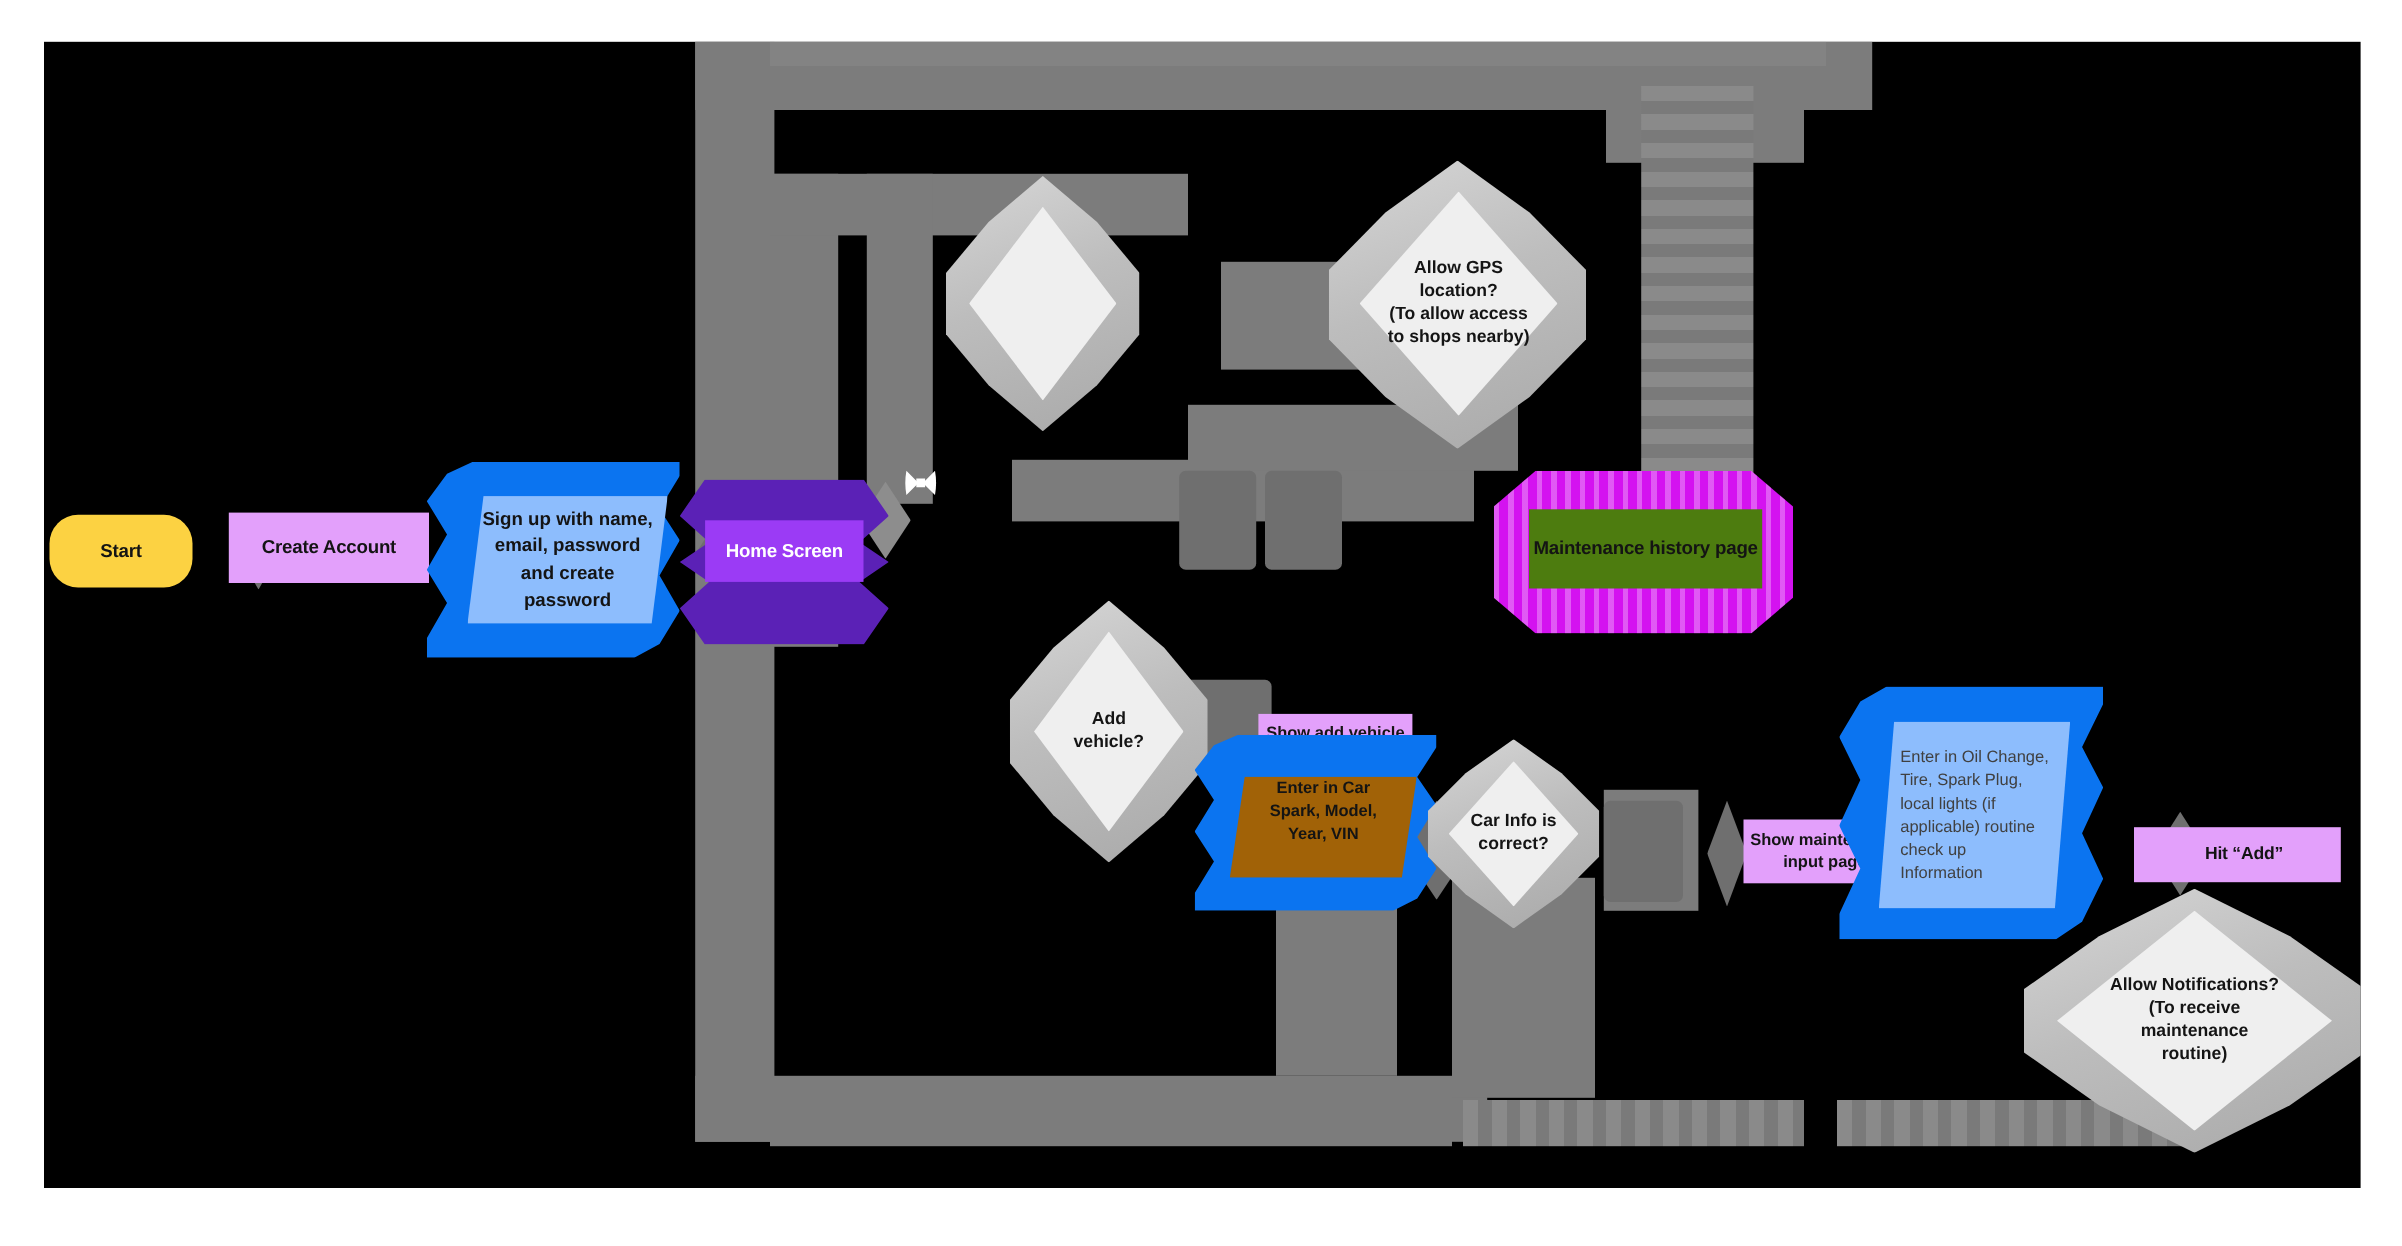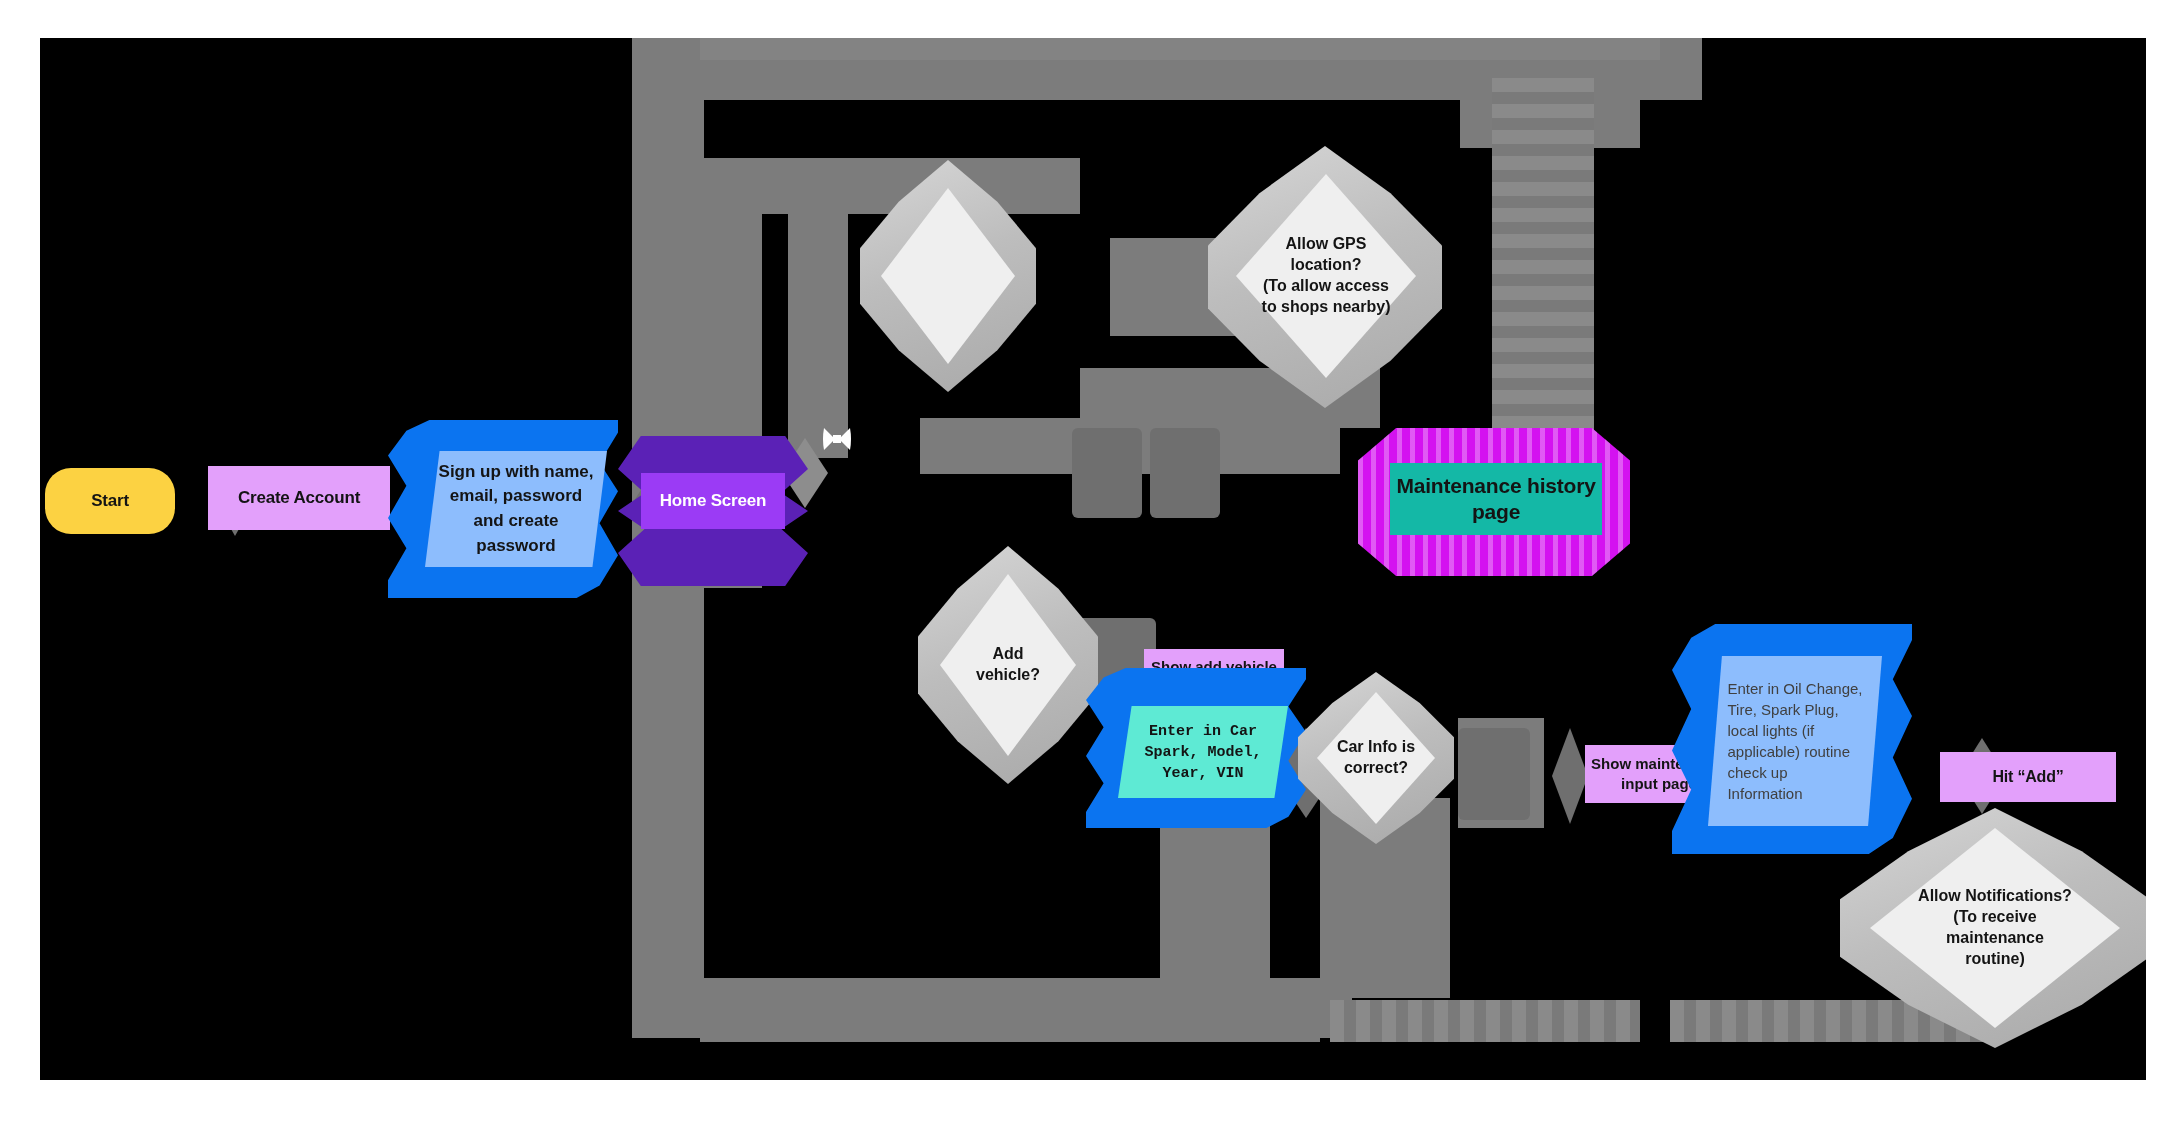--- a/index.html
+++ b/index.html
@@ -44,21 +44,21 @@
 
   
   .blue-halo{position:absolute;background:#0B74F0;
       clip-path:polygon(18% 0%,100% 0%,100% 7%,92% 24%,100% 40%,92% 58%,100% 76%,92% 93%,82% 100%,0% 100%,0% 90%,8% 72%,0% 55%,8% 37%,0% 20%,8% 6%);}
 
   
   .mag-halo{position:absolute;background:#D412F0;
       clip-path:polygon(14% 0%,86% 0%,100% 22%,100% 78%,86% 100%,14% 100%,0% 78%,0% 22%);}
   .mag-stripes{position:absolute;inset:0;
       background:repeating-linear-gradient(to right,rgba(255,255,255,.30) 0px,rgba(255,255,255,.30) 5px,transparent 5px,transparent 13px);}
-  .mag-body{background:#14b8a6;font-size:21px;}
+  .mag-body{background:#4d7c0f;font-size:17px;}
 
   
   .dia-halo{position:absolute;
       background:linear-gradient(160deg,#d6d6d6 0%,#bdbdbd 45%,#a9a9a9 100%);
       clip-path:polygon(50% 0%,78% 18%,100% 38%,100% 62%,78% 82%,50% 100%,22% 82%,0% 62%,0% 38%,22% 18%);}
   .dia-body{position:absolute;background:#EFEFEF;
       clip-path:polygon(50% 0%,100% 50%,50% 100%,0% 50%);}
   .dia-text{position:absolute;display:flex;align-items:center;justify-content:center;
       text-align:center;font-weight:bold;color:#141414;font-size:16px;line-height:1.3;}
 
@@ -167,23 +167,23 @@
 
     <div style="position:absolute;left:1104px;top:594px;width:140px;height:54px;background:#E3A0FB;
                 display:flex;align-items:center;justify-content:center;margin-top:17px;">
       <div style="text-align:center;font-weight:bold;font-size:15px;color:#141414;line-height:1.3;">
         <div>Show add vehicle</div>
         <div>screen</div>
       </div>
     </div>
 
     <div class="blue-halo" style="left:1046px;top:630px;width:220px;height:160px;"></div>
-    <div style="position:absolute;left:1078px;top:668px;width:170px;height:92px;background:#5eead4;
+    <div style="position:absolute;left:1078px;top:668px;width:170px;height:92px;background:#a16207;
                 clip-path:polygon(8% 0%,100% 0%,92% 100%,0% 100%);
-                display:flex;align-items:center;justify-content:center;font-family:Liberation Mono, monospace;">
+                display:flex;align-items:flex-start;justify-content:center;">
       <div style="text-align:center;font-weight:bold;font-size:15px;color:#141414;line-height:1.4;">
         <div>Enter in Car</div>
         <div>Spark, Model,</div>
         <div>Year, VIN</div>
       </div>
     </div>
 
     <div class="dia-halo" style="left:1258px;top:634px;width:156px;height:172px;"></div>
     <div class="dia-body" style="left:1277px;top:654px;width:118px;height:132px;"></div>
     <div class="dia-text" style="left:1270px;top:654px;width:132px;height:132px;">
@@ -208,21 +208,21 @@
       <div style="text-align:left;font-weight:normal;font-size:15px;color:#404040;line-height:1.4;">
         <div>Enter in Oil Change,</div>
         <div>Tire, Spark Plug,</div>
         <div>local lights (if</div>
         <div>applicable) routine</div>
         <div>check up</div>
         <div>Information</div>
       </div>
     </div>
 
-    <div class="node plum lbl" style="left:1900px;top:714px;width:176px;height:50px;font-size:16px;">Hit “Add”</div>
+    <div class="node plum lbl" style="left:1900px;top:714px;width:176px;height:50px;font-size:16px;padding-left:12px;">Hit “Add”</div>
 
     <div class="dia-halo" style="left:1800px;top:770px;width:310px;height:240px;"></div>
     <div class="dia-body" style="left:1830px;top:790px;width:250px;height:200px;"></div>
     <div class="dia-text" style="left:1830px;top:790px;width:250px;height:200px;">
       <div>
         <div>Allow Notifications?</div>
         <div>(To receive</div>
         <div>maintenance</div>
         <div>routine)</div>
       </div>

